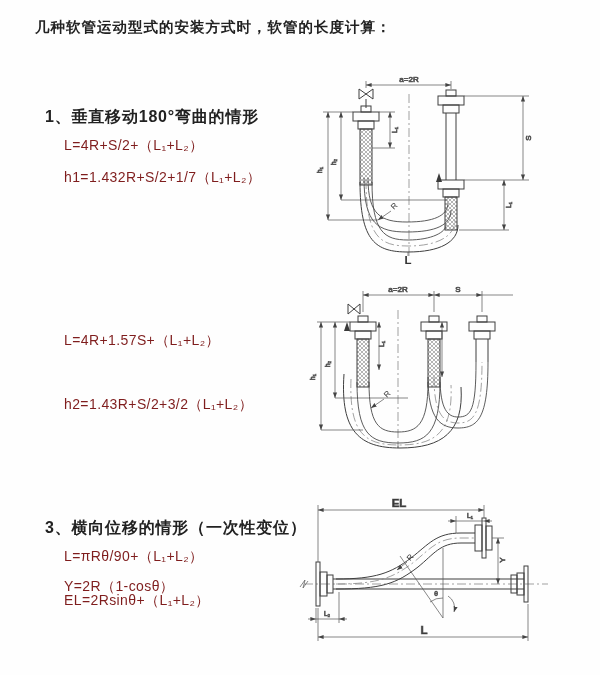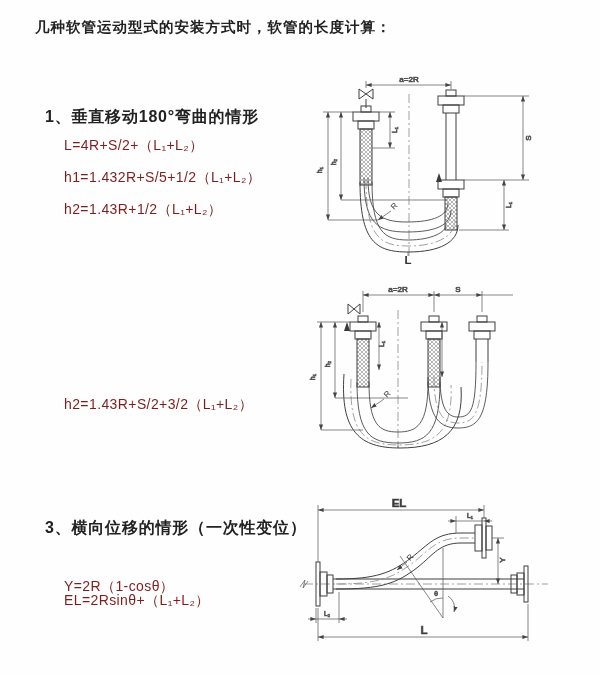--- a/index.html
+++ b/index.html
@@ -32,26 +32,27 @@
 </style>
 </head>
 <body>
 
 <div class="page">
 
   <div class="title">几种软管运动型式的安装方式时，软管的长度计算：</div>
 
   <div class="sec-heading" style="top:107px">1、垂直移动180°弯曲的情形</div>
   <div class="formula" style="top:137px">L=4R+S/2+（L₁+L₂）</div>
-  <div class="formula" style="top:169px">h1=1.432R+S/5+1/2（L₁+L₂）</div>
-  <div class="formula" style="top:201px">h2=1.43R+1/2（L₁+L₂）</div>
-
+  <div class="formula" style="top:169px">h1=1.432R+S/2+1/7（L₁+L₂）</div>
+
+  <div class="formula" style="top:332px">L=4R+1.57S+（L₁+L₂）</div>
   <div class="formula" style="top:396px">h2=1.43R+S/2+3/2（L₁+L₂）</div>
 
   <div class="sec-heading" style="top:518px">3、横向位移的情形（一次性变位）</div>
+  <div class="formula" style="top:548px">L=πRθ/90+（L₁+L₂）</div>
   <div class="formula" style="top:578px">Y=2R（1-cosθ）</div>
   <div class="formula" style="top:592px">EL=2Rsinθ+（L₁+L₂）</div>
 
   <svg style="left:308px;top:70px" width="285" height="195" viewBox="0 0 285 195">
     <defs>
       <pattern id="hatch1" width="4" height="4" patternUnits="userSpaceOnUse">
         <path d="M0,0 L4,4 M4,0 L0,4" stroke="#6d6d6d" stroke-width="0.5"></path>
       </pattern>
       <marker id="ar1" markerWidth="9" markerHeight="8" refX="8" refY="4" orient="auto-start-reverse">
         <path d="M0,1 L8,4 L0,7 z" fill="#444"></path>

